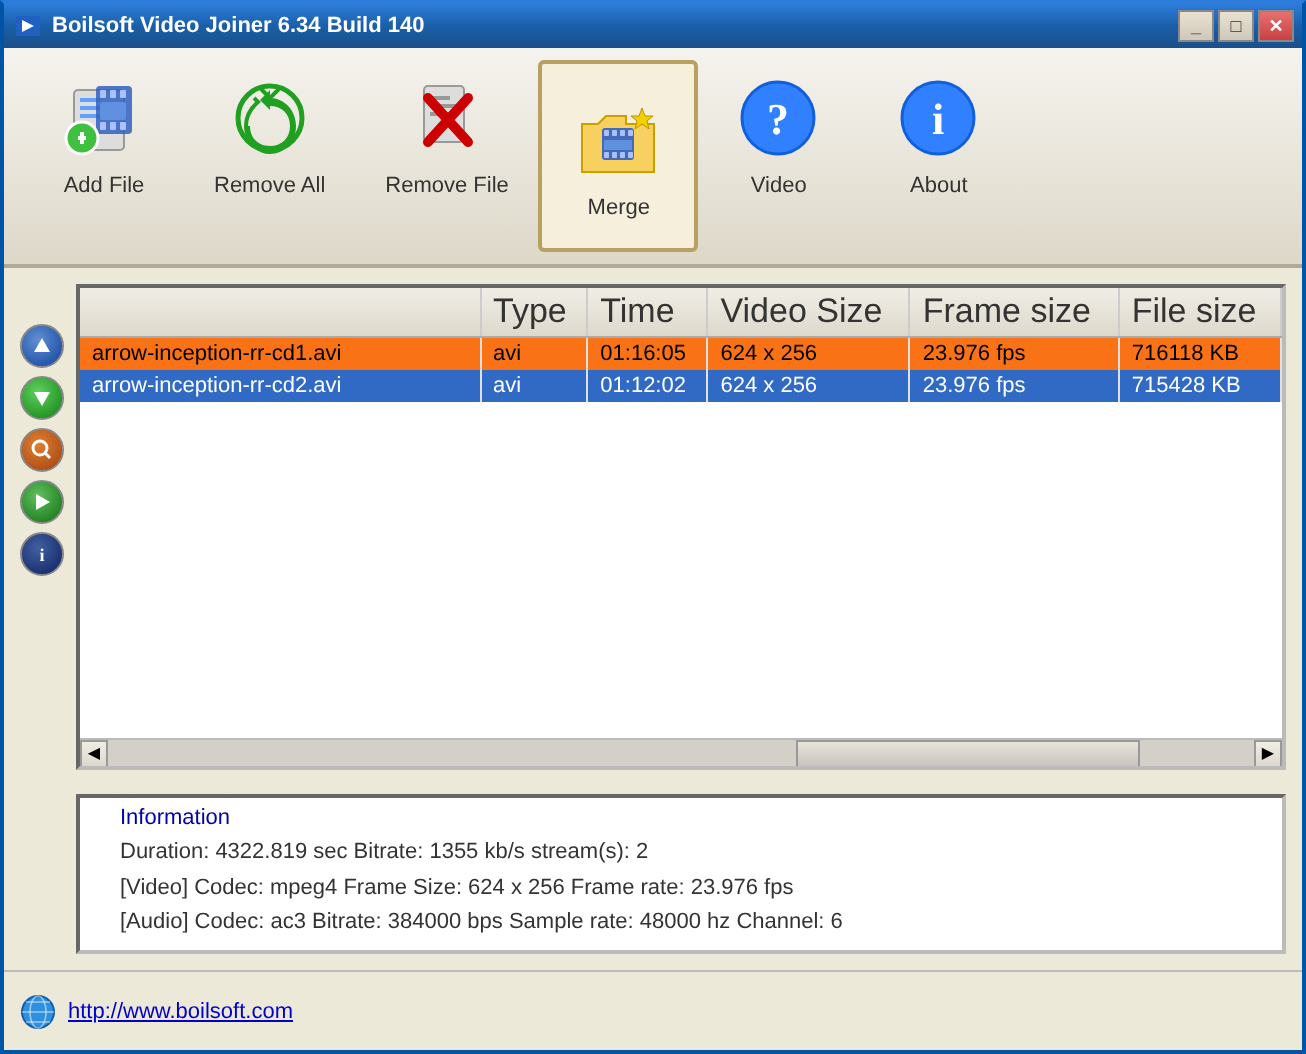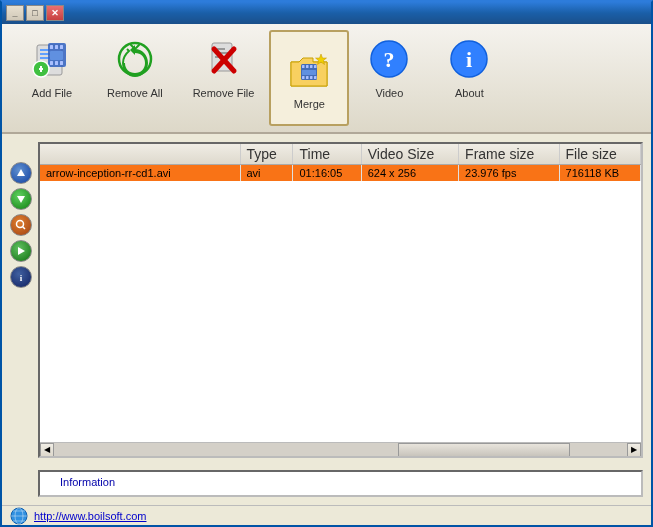--- a/index.html
+++ b/index.html
@@ -171,21 +171,21 @@
       border-collapse: collapse;
     }
 
     .file-table thead tr {
       background: linear-gradient(180deg, #f0ede5, #ddd8cc);
     }
 
     .file-table th {
       text-align: left;
       padding: 2px 6px;
-      font-size: 14px;
+      font-size: 17px;
       font-weight: normal;
       color: #333;
       border-right: 1px solid #ccc;
       border-bottom: 1px solid #aaa;
       white-space: nowrap;
     }
 
     .file-table td {
       padding: 2px 6px;
       font-size: 11px;
@@ -269,21 +269,21 @@
     }
 
     .info-text {
       font-size: 11px;
       color: #333;
       line-height: 1.6;
     }
 
     
     .status-bar {
-      height: 20px;
+      height: 40px;
       background: #ece9d8;
       border-top: 1px solid #bbb;
       display: flex;
       align-items: center;
       padding: 0 8px;
       gap: 6px;
       flex-shrink: 0;
     }
 
     .status-globe {
@@ -304,20 +304,29 @@
       flex-direction: column;
       gap: 6px;
     }
   </style>
 </head>
 <body>
 
 <div class="window">
 
   <div class="title-bar">
+    <div class="title-bar-text">
+      <div class="title-icon">
+        <svg width="14" height="14" viewBox="0 0 14 14">
+          <rect x="1" y="2" width="12" height="10" fill="#2060c0" rx="1"></rect>
+          <polygon points="4,4 4,10 10,7" fill="white"></polygon>
+        </svg>
+      </div>
+      <span>Boilsoft Video Joiner 6.34 Build 140</span>
+    </div>
     <div class="title-buttons">
       <div class="title-btn">_</div>
       <div class="title-btn">□</div>
       <div class="title-btn close">✕</div>
     </div>
   </div>
 
   <div class="toolbar">
 
     <div class="toolbar-item">
@@ -467,35 +476,48 @@
             </thead>
             <tbody>
               <tr class="normal">
                 <td>arrow-inception-rr-cd1.avi</td>
                 <td>avi</td>
                 <td>01:16:05</td>
                 <td>624 x 256</td>
                 <td>23.976 fps</td>
                 <td>716118 KB</td>
               </tr>
+              <tr class="selected">
+                <td>arrow-inception-rr-cd2.avi</td>
+                <td>avi</td>
+                <td>01:12:02</td>
+                <td>624 x 256</td>
+                <td>23.976 fps</td>
+                <td>715428 KB</td>
+              </tr>
             </tbody>
           </table>
         </div>
 
         <div class="scrollbar-area">
           <div class="scroll-arrow">◀</div>
           <div class="scroll-track">
             <div class="scroll-thumb"></div>
           </div>
           <div class="scroll-arrow">▶</div>
         </div>
       </div>
 
       <div class="info-section">
         <div class="info-title">Information</div>
+        <div class="info-text">
+          <div>Duration: 4322.819 sec  Bitrate: 1355 kb/s  stream(s): 2</div>
+          <div>[Video] Codec: mpeg4  Frame Size: 624 x 256  Frame rate: 23.976 fps</div>
+          <div>[Audio] Codec: ac3  Bitrate: 384000 bps  Sample rate: 48000 hz  Channel: 6</div>
+        </div>
       </div>
     </div>
   </div>
 
   <div class="status-bar">
     <svg class="status-globe" viewBox="0 0 18 18">
       <circle cx="9" cy="9" r="8" fill="#3090e0" stroke="#1060b0" stroke-width="1"></circle>
       <ellipse cx="9" cy="9" rx="4" ry="8" fill="none" stroke="rgba(255,255,255,0.5)" stroke-width="0.8"></ellipse>
       <line x1="1" y1="9" x2="17" y2="9" stroke="rgba(255,255,255,0.5)" stroke-width="0.8"></line>
       <line x1="3" y1="4" x2="15" y2="4" stroke="rgba(255,255,255,0.5)" stroke-width="0.8"></line>

